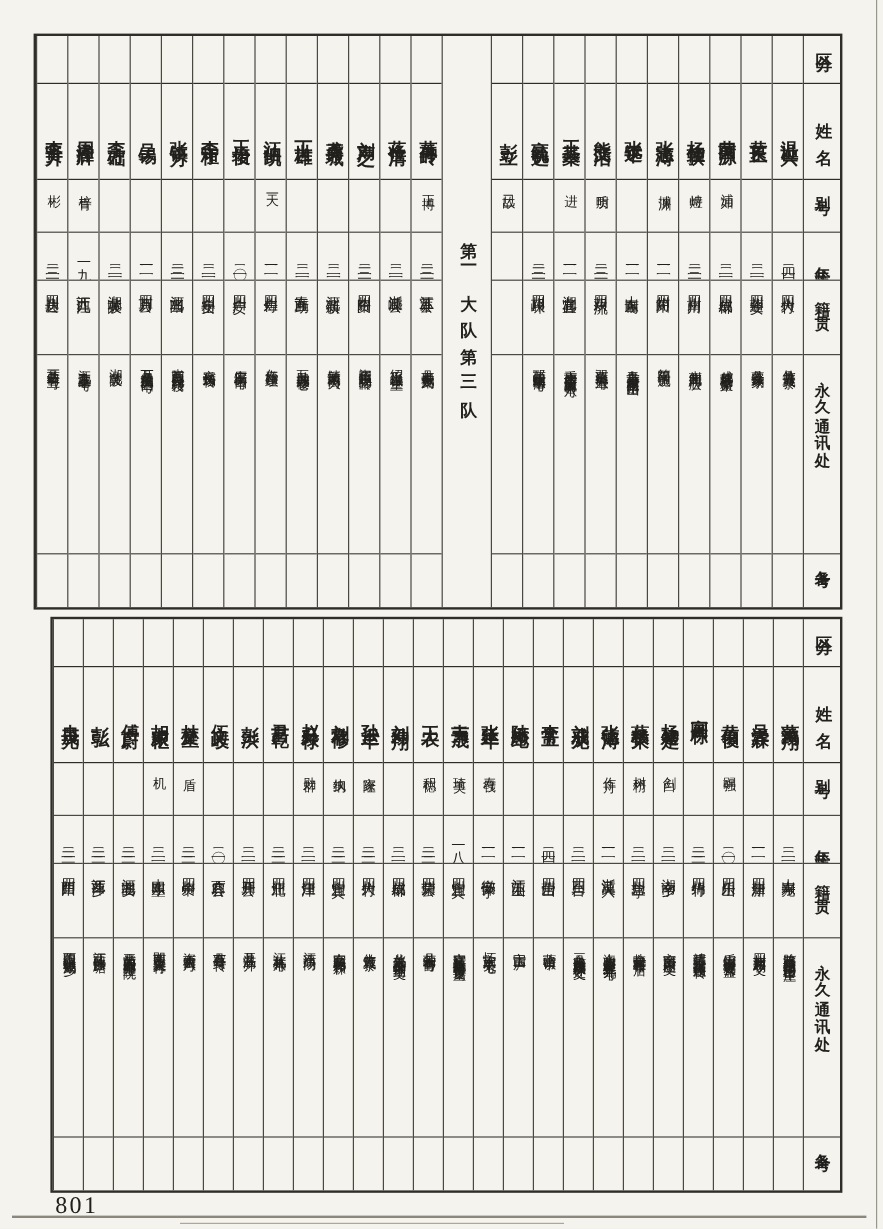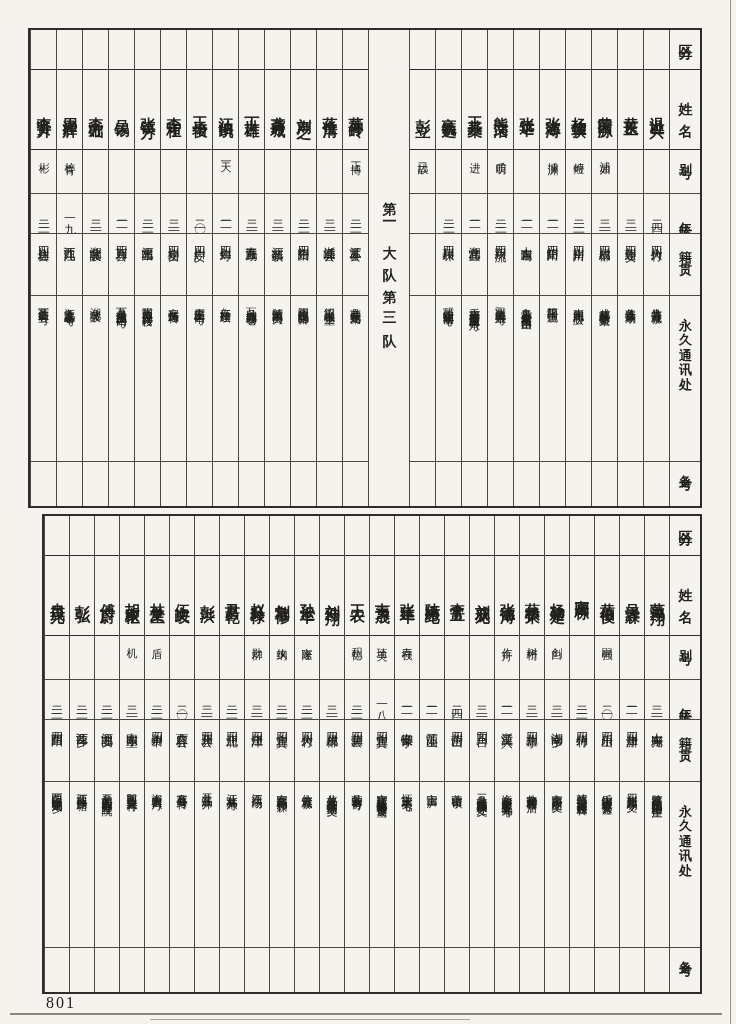--- a/index.html
+++ b/index.html
@@ -59,21 +59,21 @@
 
   .divcol{
     width:40px; flex:none; border-left:1px solid var(--grid);
     display:flex; align-items:center; justify-content:center;
   }
   .divlabel{
     writing-mode:vertical-rl; text-orientation:upright;
     font-size:14px; font-weight:bold; letter-spacing:22px; color:var(--ink);
   }
 
-  .pageno{position:absolute; left:46px; top:994px; font-size:16px; color:var(--ink); letter-spacing:2px;}
+  .pageno{position:absolute; left:46px; top:994px; font-size:20px; color:var(--ink); letter-spacing:2px;}
 
   .edge-right{position:absolute; top:0; right:5px; width:1px; height:100%; background:#9a968c;}
   .edge-bottom1{position:absolute; left:10px; right:14px; top:1013px; height:2px; background:#8b877d;}
   .edge-bottom2{position:absolute; left:150px; top:1019px; width:320px; height:1px; background:#aaa69b;}
 </style>
 </head>
 <body>
 
 <div class="page">
 

